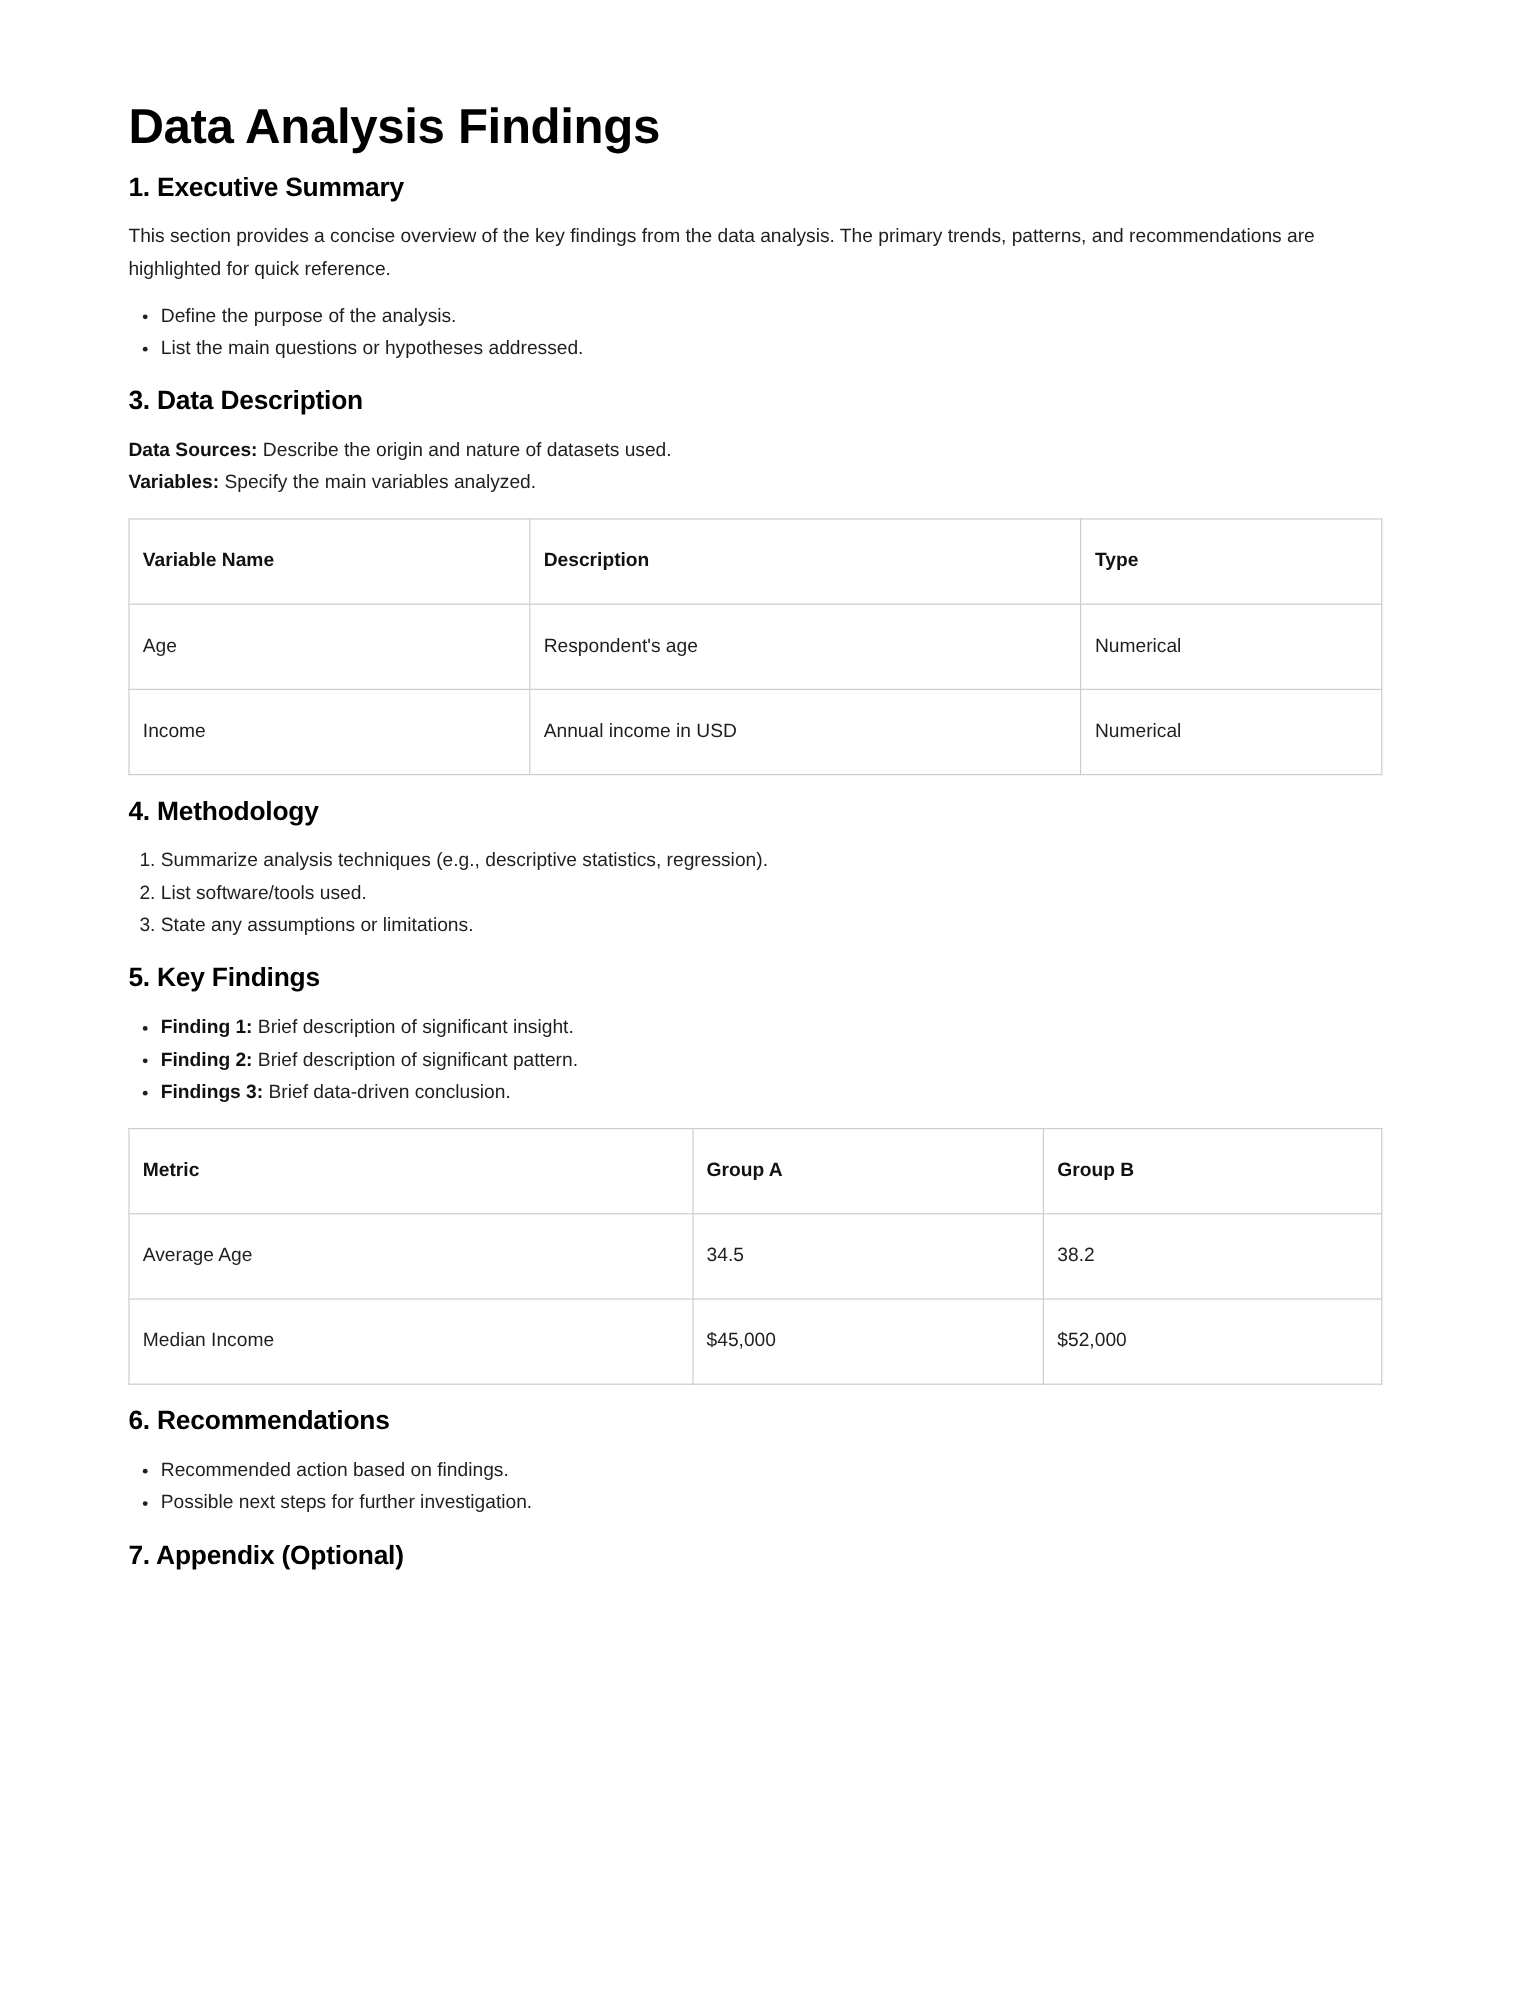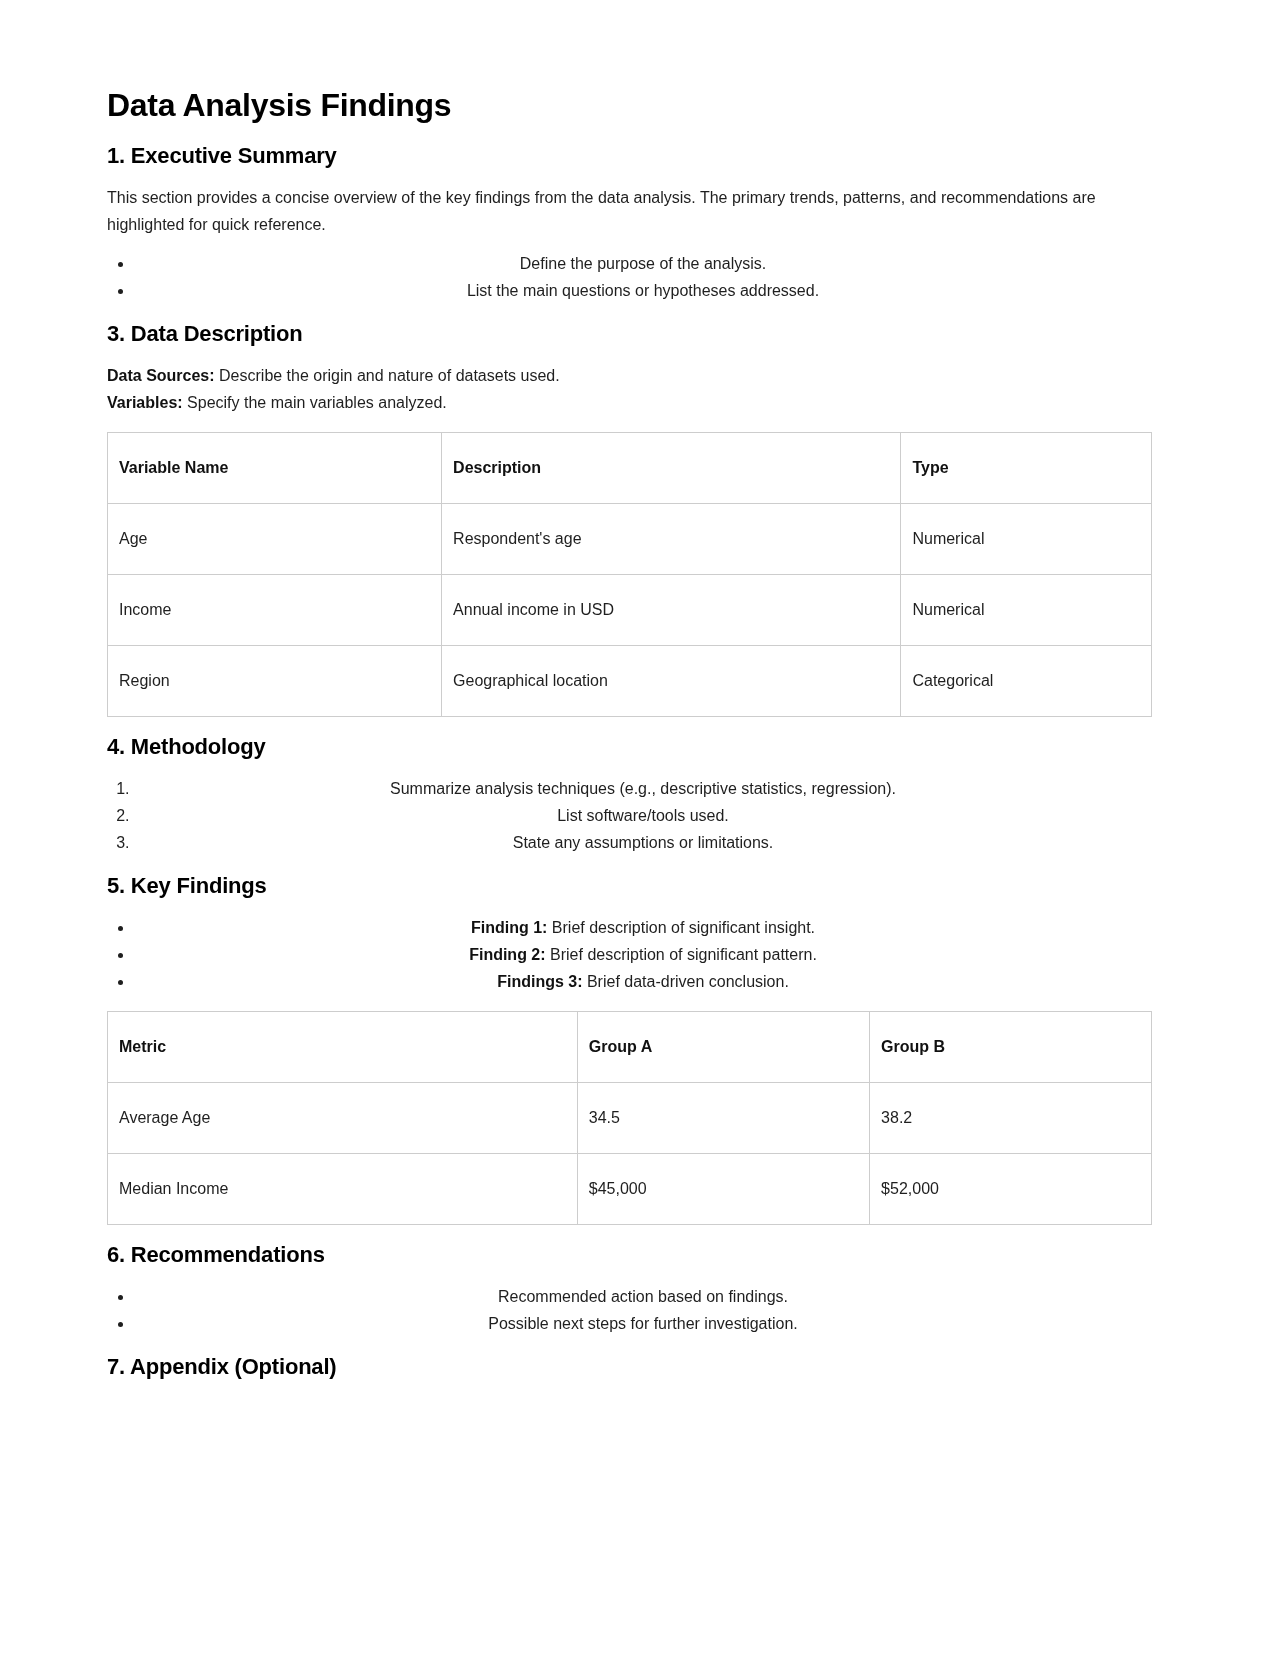--- a/index.html
+++ b/index.html
@@ -6,42 +6,42 @@
   html, body { margin: 0; padding: 0; background: #ffffff; }
   body {
     width: 1263px;
     min-height: 1676px;
     font-family: "Liberation Sans", sans-serif;
     color: #1f1f1f;
   }
   .doc { padding: 85px 0 60px 107px; width: 1152px; }
   h1 {
     margin: 0;
-    font-size: 32px;
+    font-size: 41px;
     line-height: 41px;
     font-weight: 700;
     color: #000000;
     letter-spacing: -0.3px;
   }
   h2 {
     margin: 16px 0 14px 0;
     font-size: 22px;
     line-height: 28px;
     font-weight: 700;
     color: #000000;
     letter-spacing: -0.2px;
   }
   .para {
     margin: 0;
     font-size: 16px;
     line-height: 27px;
     max-width: 1045px;
   }
   .para strong { color: #111111; }
-  ul, ol { margin: 12px 0 0 0; padding-left: 27px; text-align: center; }
+  ul, ol { margin: 12px 0 0 0; padding-left: 27px; }
   li { font-size: 16px; line-height: 27px; }
   li strong { color: #111111; }
   table {
     border-collapse: collapse;
     table-layout: fixed;
     width: 1045px;
     margin-top: 16px;
     font-size: 16px;
   }
   th, td {
@@ -97,25 +97,20 @@
         <tr>
           <td>Age</td>
           <td>Respondent's age</td>
           <td>Numerical</td>
         </tr>
         <tr>
           <td>Income</td>
           <td>Annual income in USD</td>
           <td>Numerical</td>
         </tr>
-        <tr>
-          <td>Region</td>
-          <td>Geographical location</td>
-          <td>Categorical</td>
-        </tr>
       </tbody>
     </table>
   </section>
 
   <section>
     <h2>4. Methodology</h2>
     <ol>
       <li>Summarize analysis techniques (e.g., descriptive statistics, regression).</li>
       <li>List software/tools used.</li>
       <li>State any assumptions or limitations.</li>

